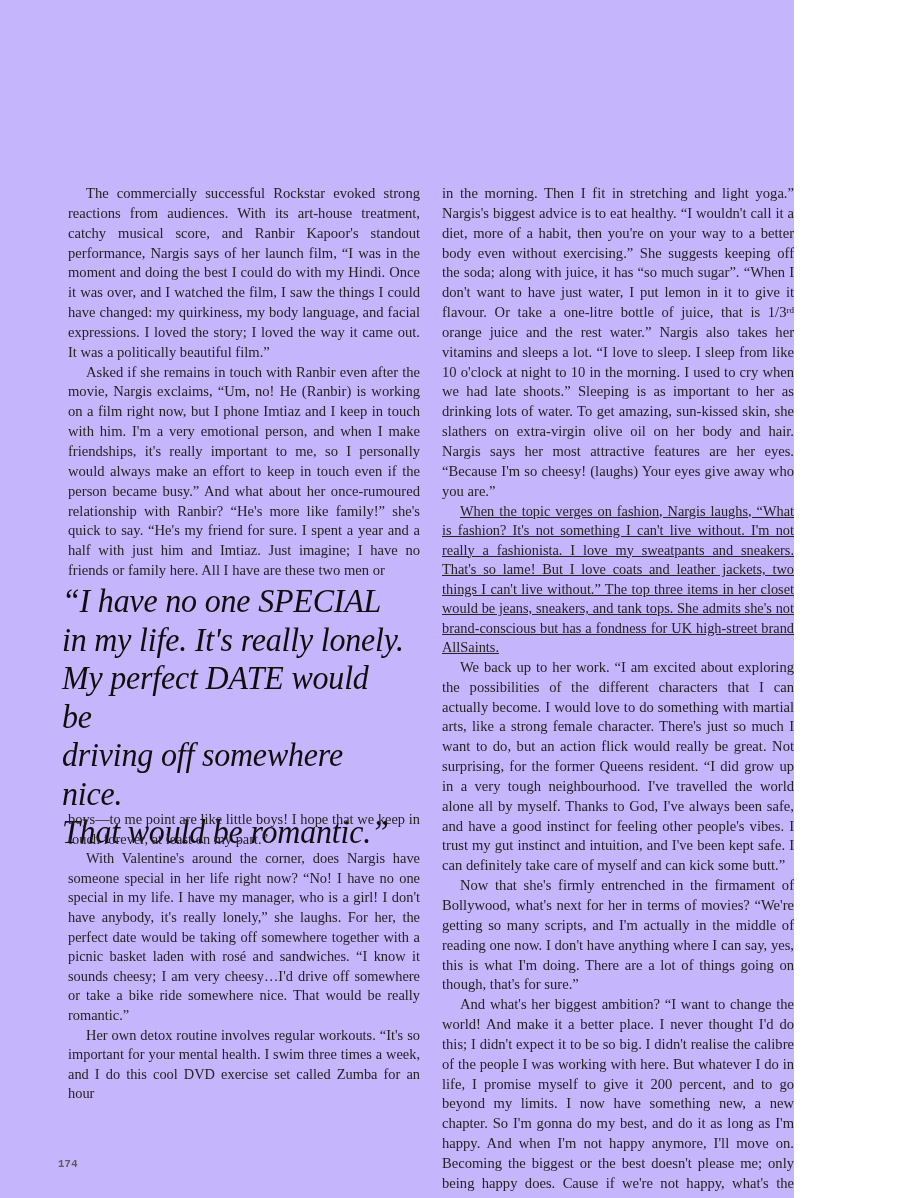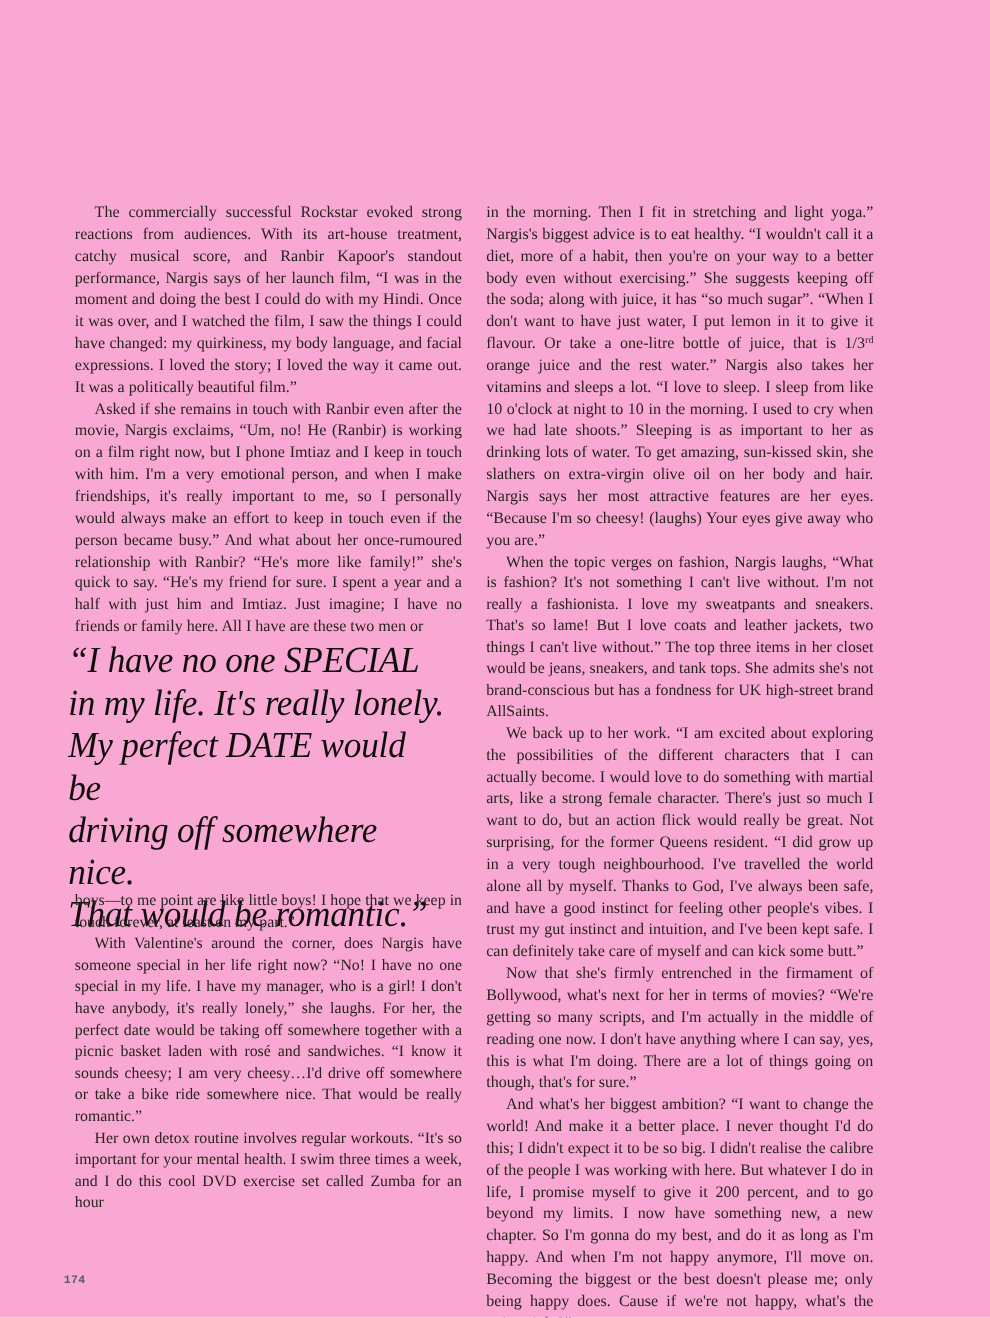--- a/index.html
+++ b/index.html
@@ -2,23 +2,23 @@
 <html><head>
 <meta charset="utf-8">
 <style>
   html, body {
     margin: 0;
     padding: 0;
     background: #ffffff;
   }
   .page {
     position: relative;
-    width: 900px;
+    width: 794px;
     height: 1198px;
-    background: #f9a8d4;
+    background: #c4b5fd;
     overflow: hidden;
     font-family: "Liberation Serif", "DejaVu Serif", serif;
     color: #1c1a18;
   }
 
   
   .col {
     position: absolute;
     width: 352px;
     text-align: justify;
@@ -45,20 +45,21 @@
     font-size: 14.4px;
     line-height: 19.6px;
   }
   
   #block-right { top: 184px; }
 
   
   #block-right .tight {
     font-size: 14.35px;
     line-height: 19.55px;
+    text-decoration: underline;
   }
 
   
   .pullquote {
     position: absolute;
     left: 62px;
     top: 582px;
     width: 360px;
     font-family: "Liberation Serif", "DejaVu Serif", serif;
     font-style: italic;

